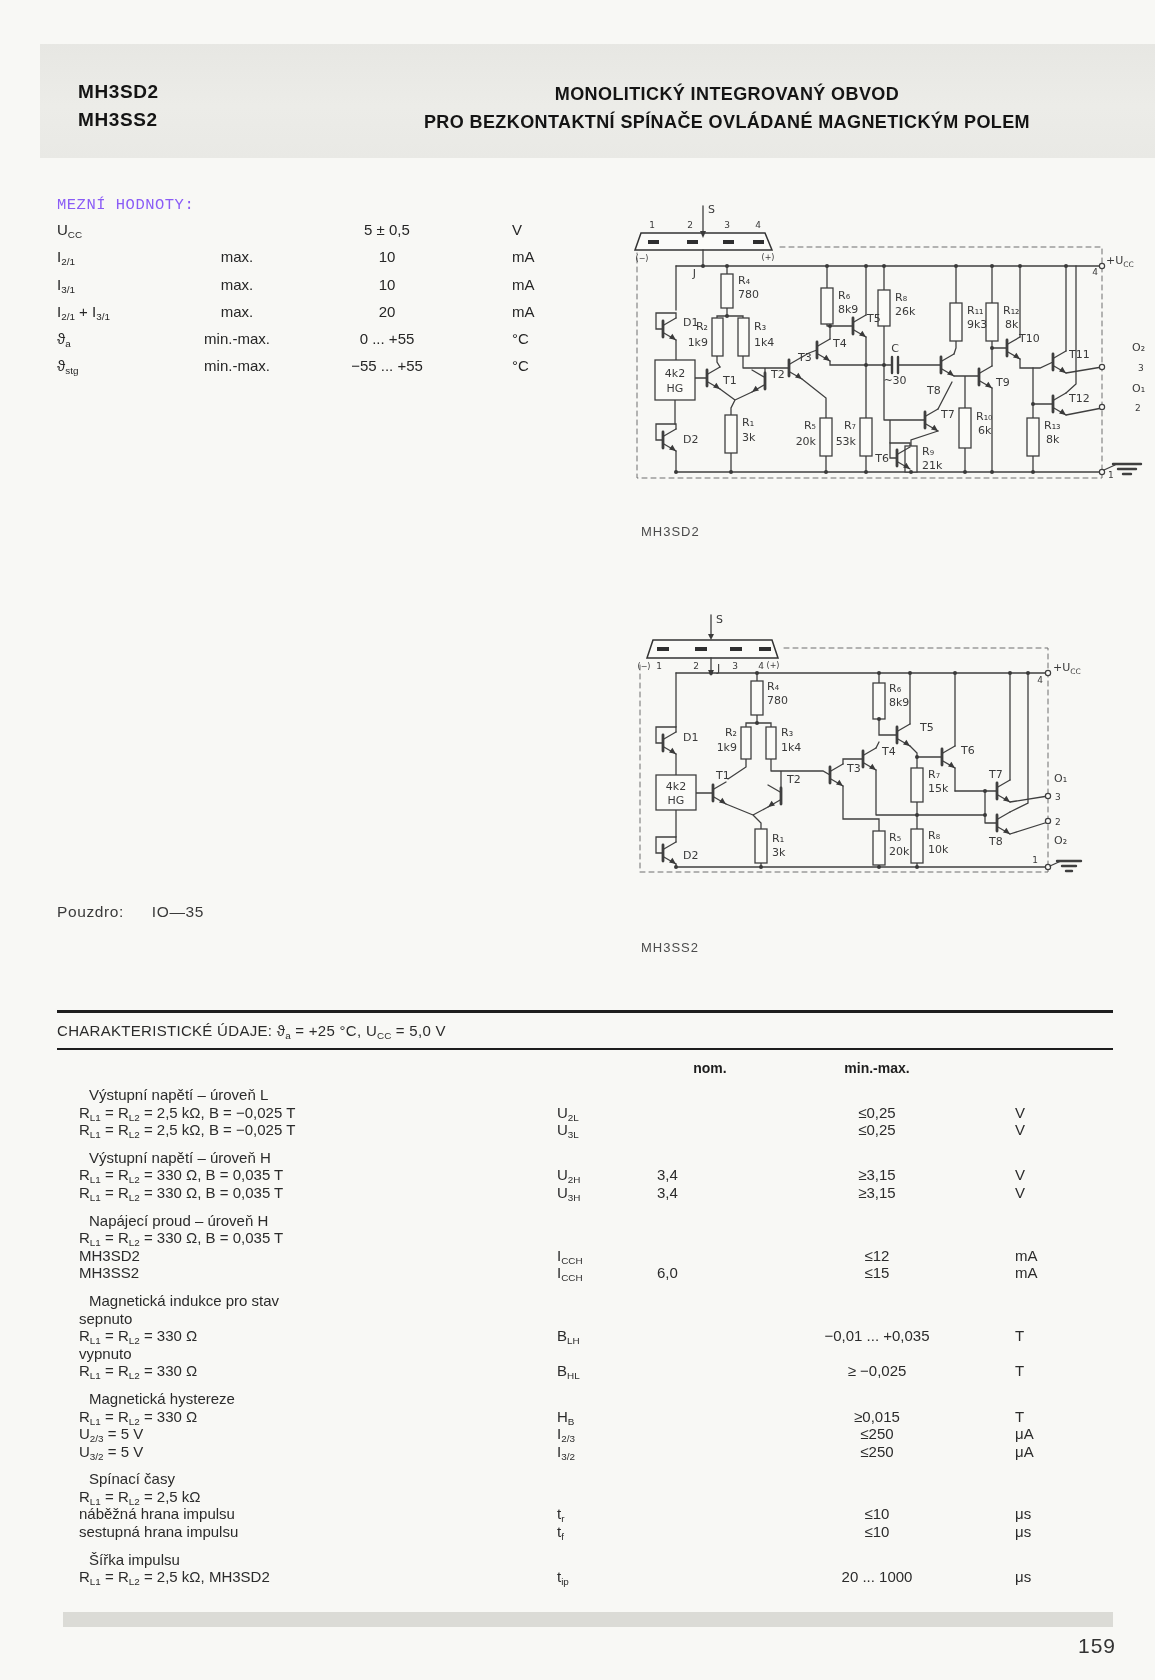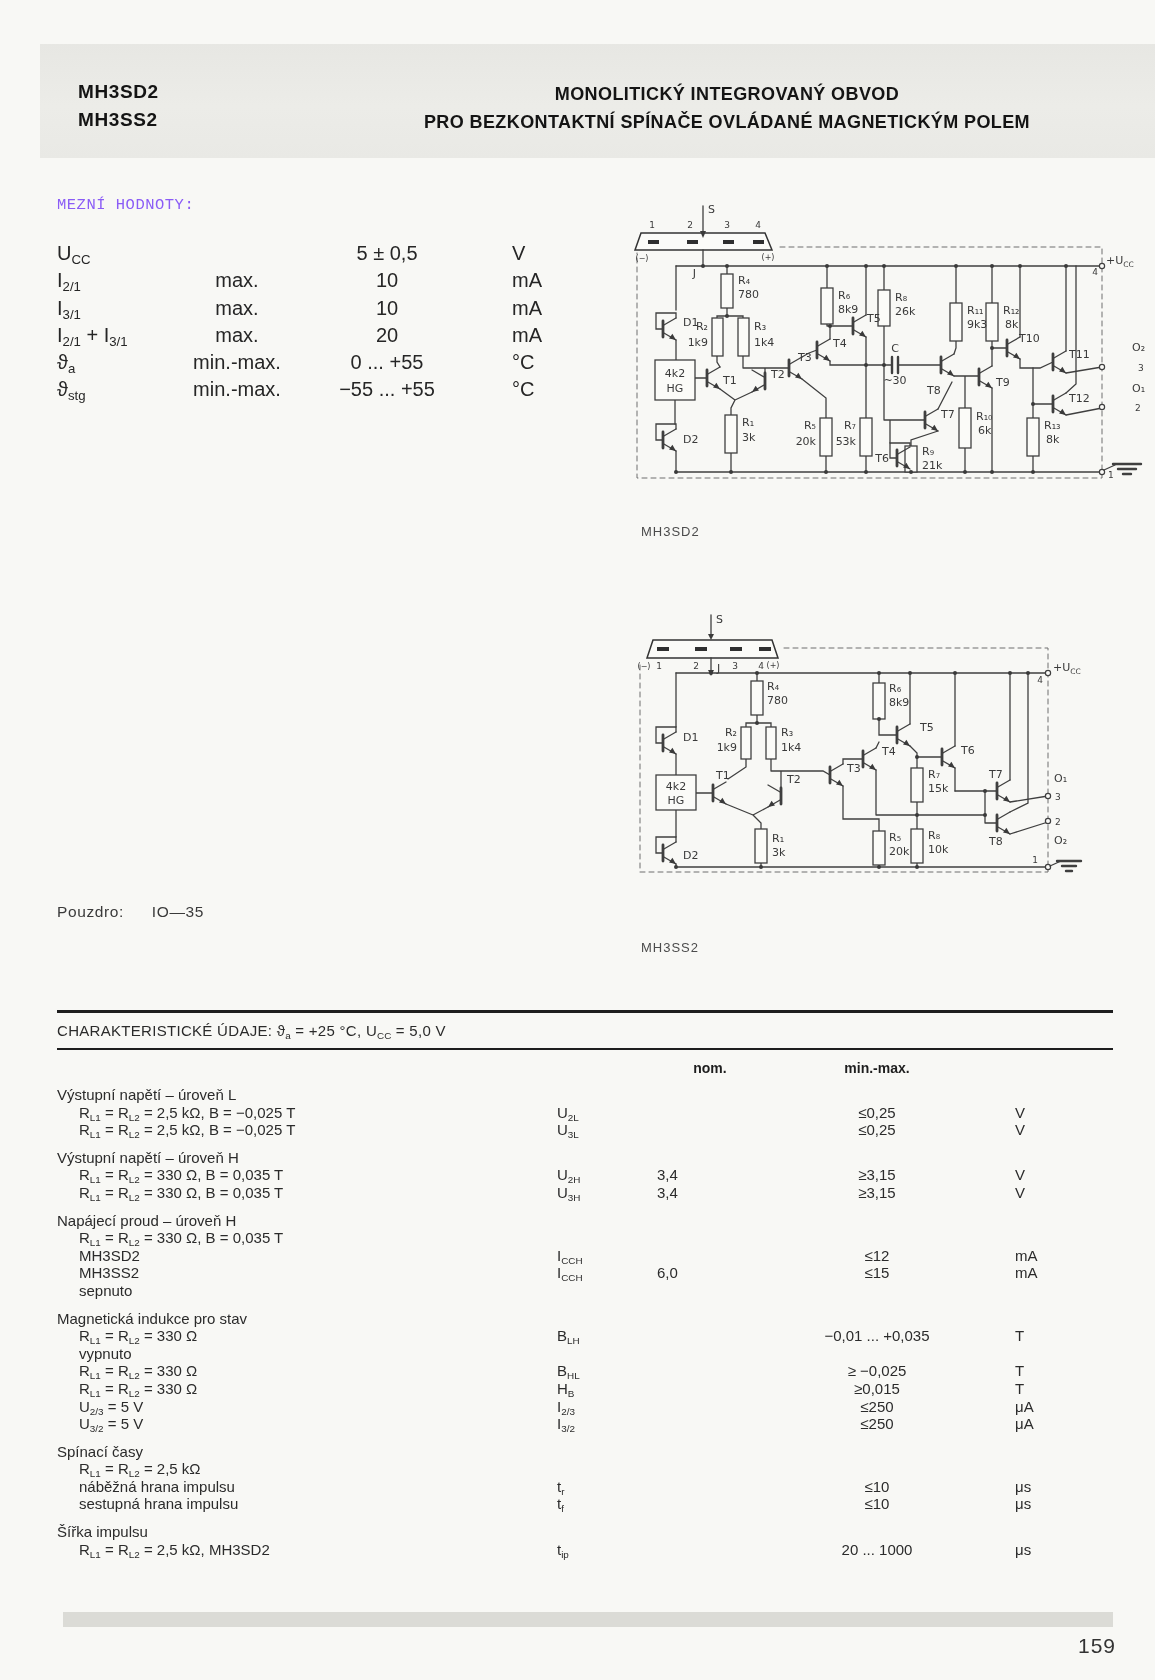--- a/index.html
+++ b/index.html
@@ -13,21 +13,21 @@
   
   .scanband{position:absolute;left:40px;top:44px;width:1115px;height:114px;
     background:linear-gradient(180deg,#e7e7e3 0%,#ecece8 55%,#e9e9e5 100%);}
   .scanband2{position:absolute;left:63px;top:1612px;width:1050px;height:15px;background:#dbdbd6;}
   .partnos{position:absolute;left:78px;top:78px;font-size:19px;font-weight:bold;
     color:#141414;letter-spacing:.6px;line-height:28px;}
   .title{position:absolute;right:125px;top:80px;text-align:center;font-size:18px;
     font-weight:bold;color:#141414;letter-spacing:.4px;line-height:28px;}
   
   .sechead{font-size:15.5px;letter-spacing:.5px;color:#8b5cf6;font-family:Liberation Mono, monospace;}
-  .limits{position:absolute;left:57px;top:240px;width:560px;font-size:20px;}
+  .limits{position:absolute;left:57px;top:216px;width:560px;font-size:15px;}
   .lrow{position:relative;height:27.3px;line-height:27.3px;}
   .lrow .sym{position:absolute;left:0;}
   .lrow .cond{position:absolute;left:105px;width:150px;text-align:center;}
   .lrow .val{position:absolute;left:255px;width:150px;text-align:center;}
   .lrow .unit{position:absolute;left:455px;}
   sub{font-size:66%;vertical-align:-0.28em;line-height:0;letter-spacing:0;}
   
   .sch{position:absolute;}
   .sch text{font-family:"DejaVu Sans",sans-serif;font-size:11px;fill:#3a3a3a;}
   .sch .sm{font-size:9px;}
@@ -46,21 +46,21 @@
   .sch .hgbox{fill:#fbfbf8;stroke:#3f3f3f;stroke-width:1.3;}
   .caption{position:absolute;font-size:13px;letter-spacing:1px;color:#4c4c4c;}
   .pouzdro{position:absolute;left:57px;top:903px;font-size:15.5px;letter-spacing:.6px;color:#3a3a3a;}
   .pouzdro .v{margin-left:28px;}
   
   .rule{position:absolute;background:#1e1e1e;}
   .charhead{position:absolute;left:57px;top:1022px;font-size:15px;color:#2b2b2b;letter-spacing:.3px;}
   .colh{position:absolute;top:1060px;font-weight:bold;font-size:14px;text-align:center;color:#1e1e1e;}
   .chars{position:absolute;left:57px;top:1076px;width:1070px;font-size:15px;color:#2b2b2b;}
   .crow{position:relative;height:17.6px;line-height:17.6px;white-space:nowrap;}
-  .crow.ghead{margin-top:10px;}
+  .crow.ghead{margin-top:10px;margin-left:32px;}
   .crow .lbl{position:absolute;left:0;}
   .crow.ind .lbl{left:22px;}
   .crow .sym{position:absolute;left:500px;}
   .crow .nom{position:absolute;left:600px;width:106px;text-align:left;}
   .crow .mm{position:absolute;left:750px;width:140px;text-align:center;}
   .crow .unit{position:absolute;left:958px;}
   .pageno{position:absolute;left:1078px;top:1634px;font-size:21px;color:#333;letter-spacing:1px;}
 </style>
 </head>
 <body>
@@ -532,41 +532,44 @@
       <span class="mm">≤12</span>
       <span class="unit">mA</span>
     </div>
   <div class="crow ind">
       <span class="lbl">MH3SS2</span>
       <span class="sym">I<sub>CCH</sub></span>
       <span class="nom">6,0</span>
       <span class="mm">≤15</span>
       <span class="unit">mA</span>
     </div>
-  <div class="crow ind">
-      <span class="lbl">sepnuto</span>
-    </div>
   <div class="crow ghead">
       <span class="lbl">Magnetická indukce pro stav</span>
+    </div>
+  <div class="crow ind">
+      <span class="lbl">sepnuto</span>
     </div>
   <div class="crow ind">
       <span class="lbl">R<sub>L1</sub> = R<sub>L2</sub> = 330 Ω</span>
       <span class="sym">B<sub>LH</sub></span>
       <span class="mm">−0,01 ... +0,035</span>
       <span class="unit">T</span>
     </div>
   <div class="crow ind">
       <span class="lbl">vypnuto</span>
     </div>
   <div class="crow ind">
       <span class="lbl">R<sub>L1</sub> = R<sub>L2</sub> = 330 Ω</span>
       <span class="sym">B<sub>HL</sub></span>
       <span class="mm">≥ −0,025</span>
       <span class="unit">T</span>
     </div>
+  <div class="crow ghead">
+      <span class="lbl">Magnetická hystereze</span>
+    </div>
   <div class="crow ind">
       <span class="lbl">R<sub>L1</sub> = R<sub>L2</sub> = 330 Ω</span>
       <span class="sym">H<sub>B</sub></span>
       <span class="mm">≥0,015</span>
       <span class="unit">T</span>
     </div>
   <div class="crow ind">
       <span class="lbl">U<sub>2/3</sub> = 5 V</span>
       <span class="sym">I<sub>2/3</sub></span>
       <span class="mm">≤250</span>

